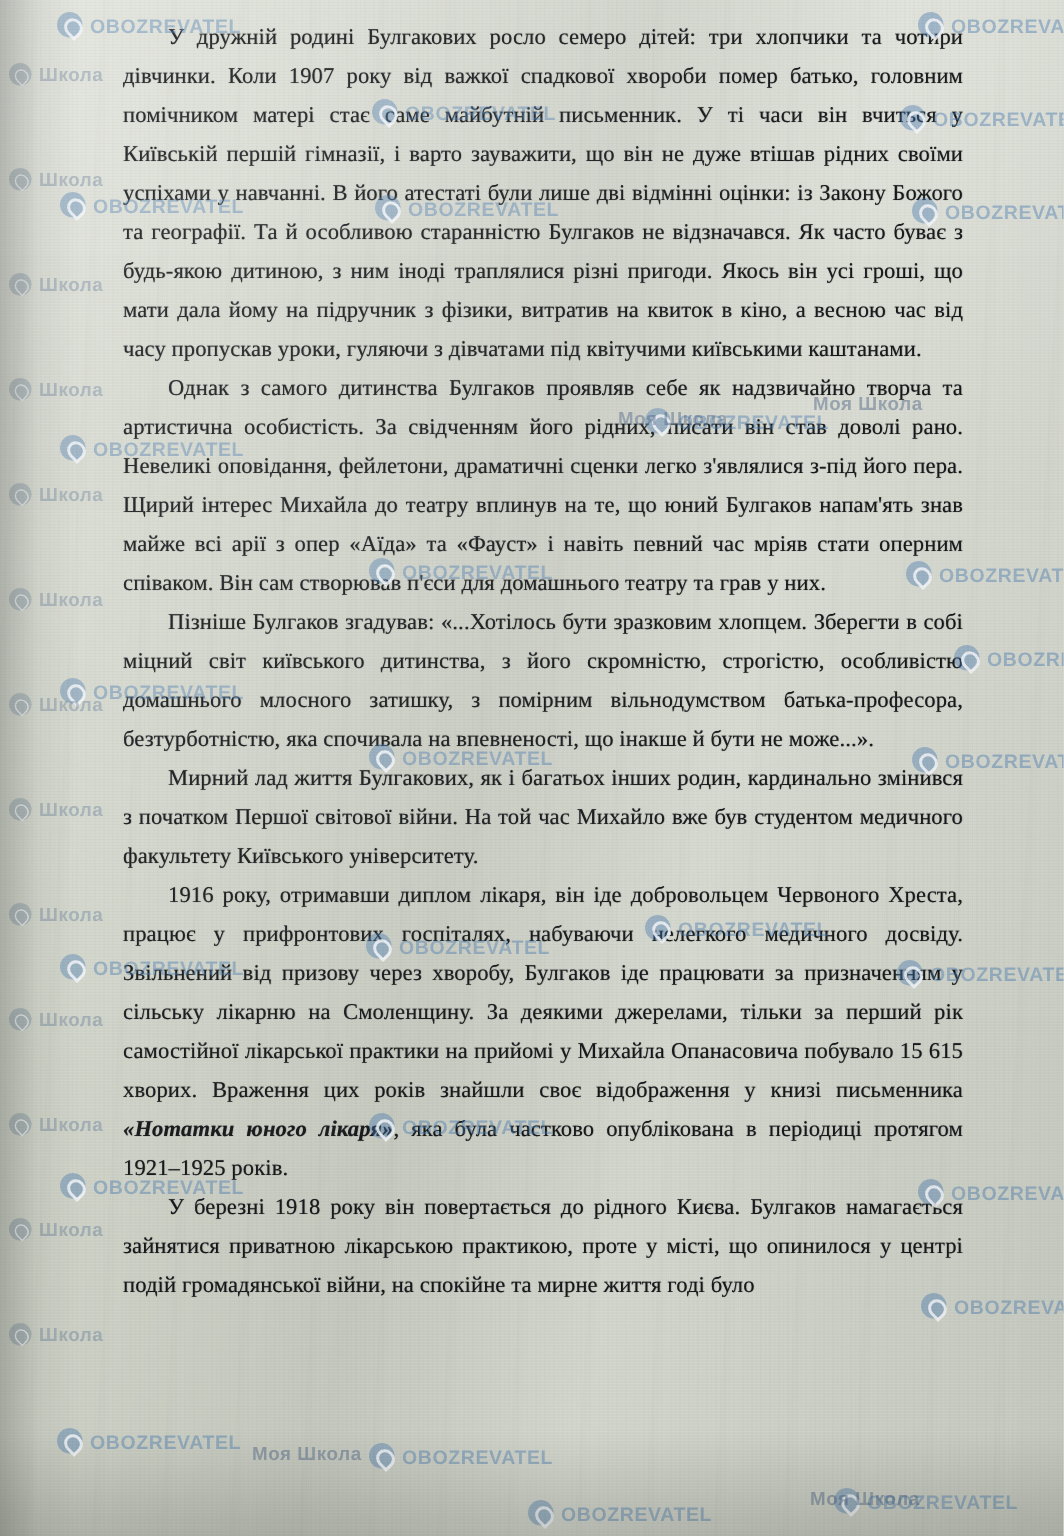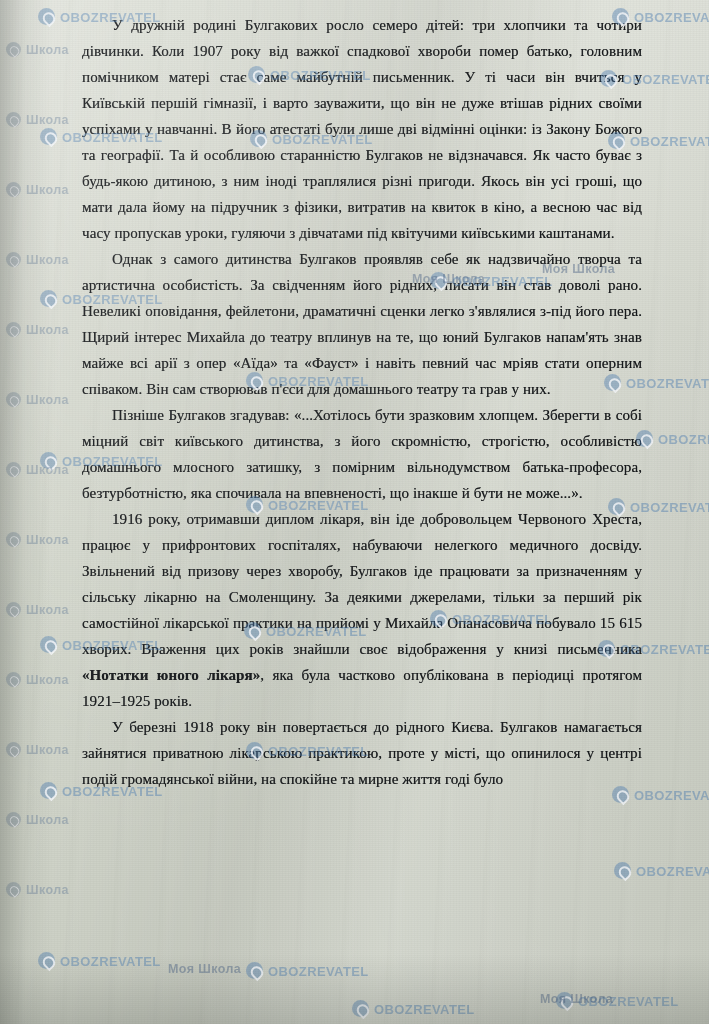--- a/index.html
+++ b/index.html
@@ -77,21 +77,21 @@
     text-align: justify;
     text-justify: inter-word;
     letter-spacing: .1px;
   }
   #text-column p {
     margin: 0;
     text-indent: 30px;
     text-shadow: 0 0 .6px rgba(0,0,0,.45), .4px .3px .5px rgba(0,0,0,.18);
   }
   .b { font-weight: bold; }
-  .i { }
+  .i { font-style: italic; }
 
   
   .wm {
     position: absolute;
     pointer-events: none;
     white-space: nowrap;
     font-family: "Liberation Sans", sans-serif;
     display: flex;
     align-items: flex-end;
     gap: 5px;
@@ -154,20 +154,21 @@
 </style>
 </head>
 <body>
 
 <div id="page">
 
   <div id="text-column">
     <p>У дружній родині Булгакових росло семеро дітей: три хлопчики та чотири дівчинки. Коли 1907 року від важкої спадкової хвороби помер батько, головним помічником матері стає саме майбутній письменник. У ті часи він вчиться у Київській першій гімназії, і варто зауважити, що він не дуже втішав рідних своїми успіхами у навчанні. В його атестаті були лише дві відмінні оцінки: із Закону Божого та географії. Та й особливою старанністю Булгаков не відзначався. Як часто буває з будь-якою дитиною, з ним іноді траплялися різні пригоди. Якось він усі гроші, що мати дала йому на підручник з фізики, витратив на квиток в кіно, а весною час від часу пропускав уроки, гуляючи з дівчатами під квітучими київськими каштанами.</p>
     <p>Однак з самого дитинства Булгаков проявляв себе як надзвичайно творча та артистична особистість. За свідченням його рідних, писати він став доволі рано. Невеликі оповідання, фейлетони, драматичні сценки легко з'являлися з-під його пера. Щирий інтерес Михайла до театру вплинув на те, що юний Булгаков напам'ять знав майже всі арії з опер «Аїда» та «Фауст» і навіть певний час мріяв стати оперним співаком. Він сам створював п'єси для домашнього театру та грав у них.</p>
     <p>Пізніше Булгаков згадував: «...Хотілось бути зразковим хлопцем. Зберегти в собі міцний світ київського дитинства, з його скромністю, строгістю, особливістю домашнього млосного затишку, з помірним вільнодумством батька-професора, безтурботністю, яка спочивала на впевненості, що інакше й бути не може...».</p>
+    <p>Мирний лад життя Булгакових, як і багатьох інших родин, кардинально змінився з початком Першої світової війни. На той час Михайло вже був студентом медичного факультету Київського університету.</p>
     <p>1916 року, отримавши диплом лікаря, він іде добровольцем Червоного Хреста, працює у прифронтових госпіталях, набуваючи нелегкого медичного досвіду. Звільнений від призову через хворобу, Булгаков іде працювати за призначенням у сільську лікарню на Смоленщину. За деякими джерелами, тільки за перший рік самостійної лікарської практики на прийомі у Михайла Опанасовича побувало 15 615 хворих. Враження цих років знайшли своє відображення у книзі письменника <span class="b i">«Нотатки юного лікаря»</span>, яка була частково опублікована в періодиці протягом 1921–1925 років.</p>
     <p>У березні 1918 року він повертається до рідного Києва. Булгаков намагається зайнятися приватною лікарською практикою, проте у місті, що опинилося у центрі подій громадянської війни, на спокійне та мирне життя годі було</p>
   </div>
 
   <div id="watermark-layer">
       <div class="wm wm-oboz" style="left: 38px; top: 8px;">
         <span class="glyph"></span>
         <span class="txt">OBOZREVATEL</span>
       </div>
       <div class="wm wm-oboz" style="left: 612px; top: 8px;">

